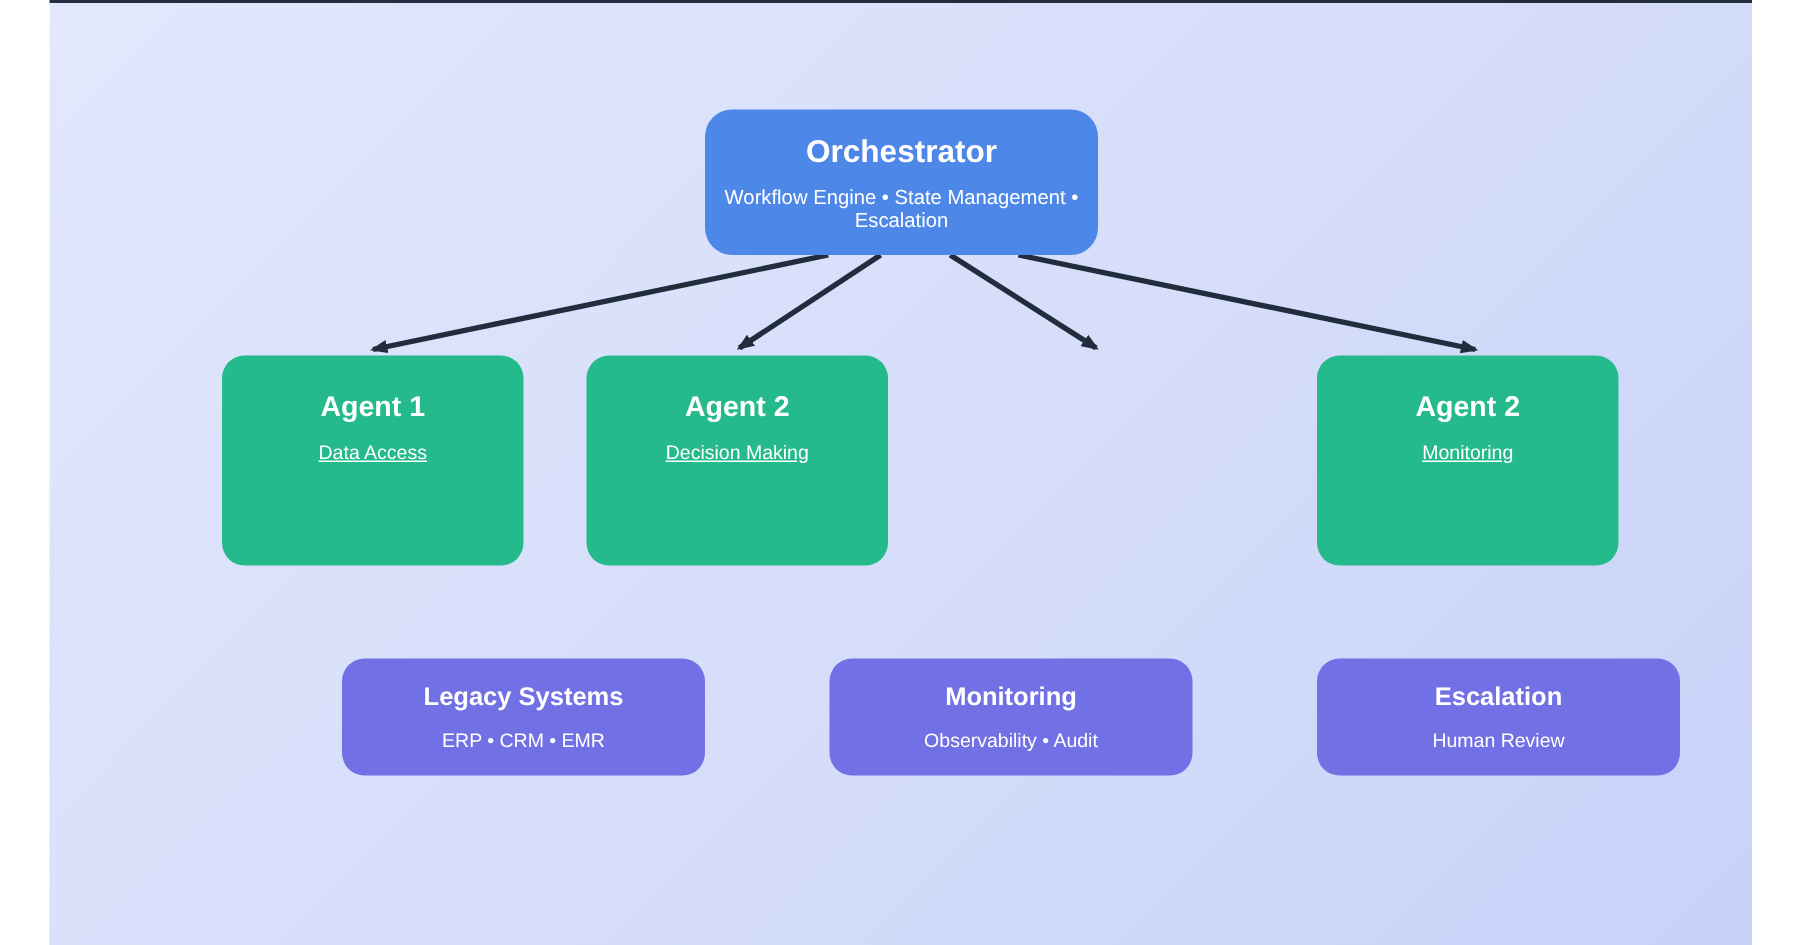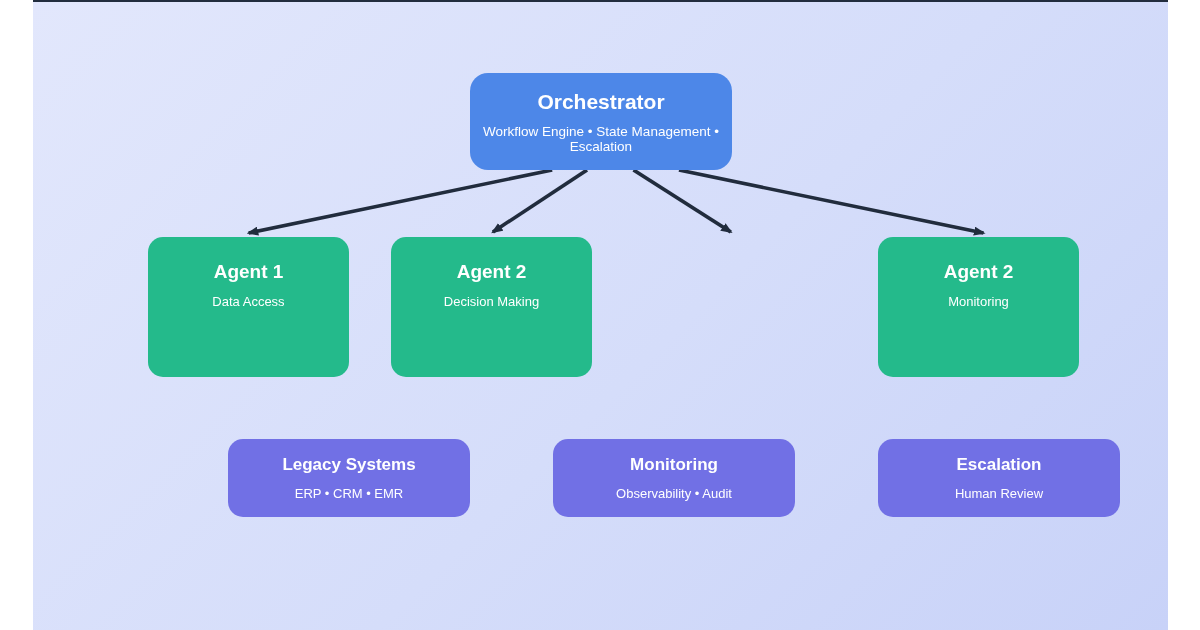--- a/index.html
+++ b/index.html
@@ -39,21 +39,21 @@
   .orchestrator .subtitle { font-size: 13.5px; }
 
   .agent {
     top: 235px;
     width: 201px; height: 140px;
     background: var(--agent);
     justify-content: flex-start;
     padding-top: 24px;
   }
   .agent .title { font-size: 19px; margin-bottom: 11px; }
-  .agent .subtitle { font-size: 13px; }
+  .agent .subtitle { font-size: 13px; text-decoration: underline; }
   .agent-1 { left: 115px; }
   .agent-2 { left: 358px; }
   .agent-3 { left: 600px; }
   .agent-4 { left: 845px; }
 
   .support {
     top: 437px;
     width: 242px; height: 78px;
     background: var(--support);
     justify-content: center;

